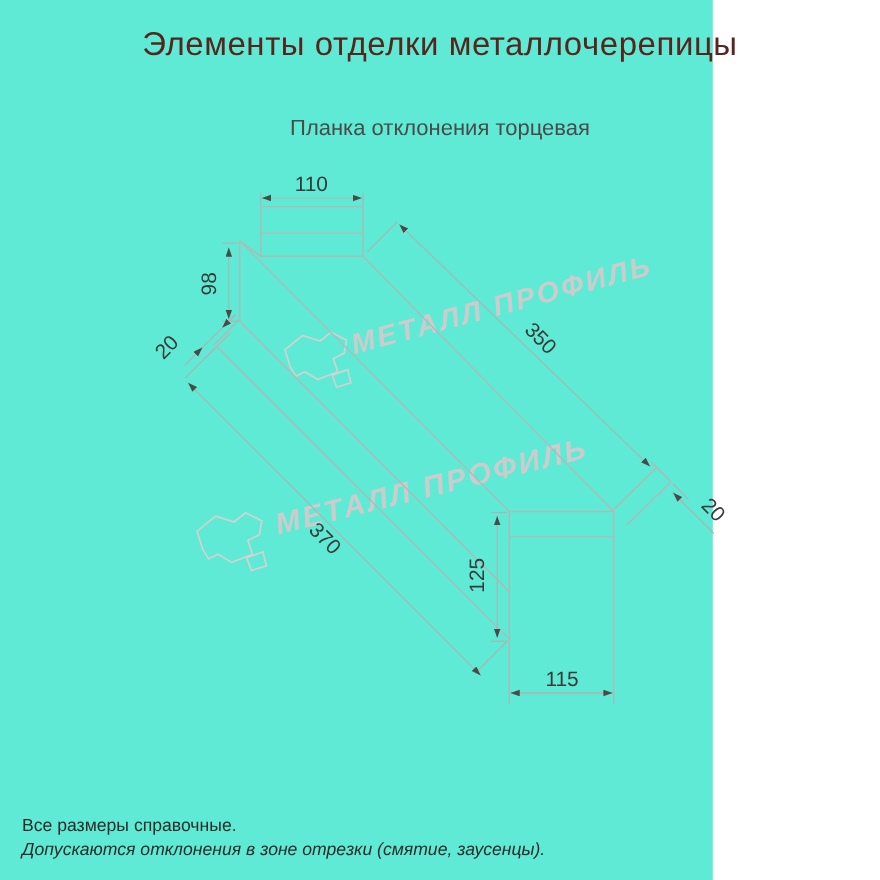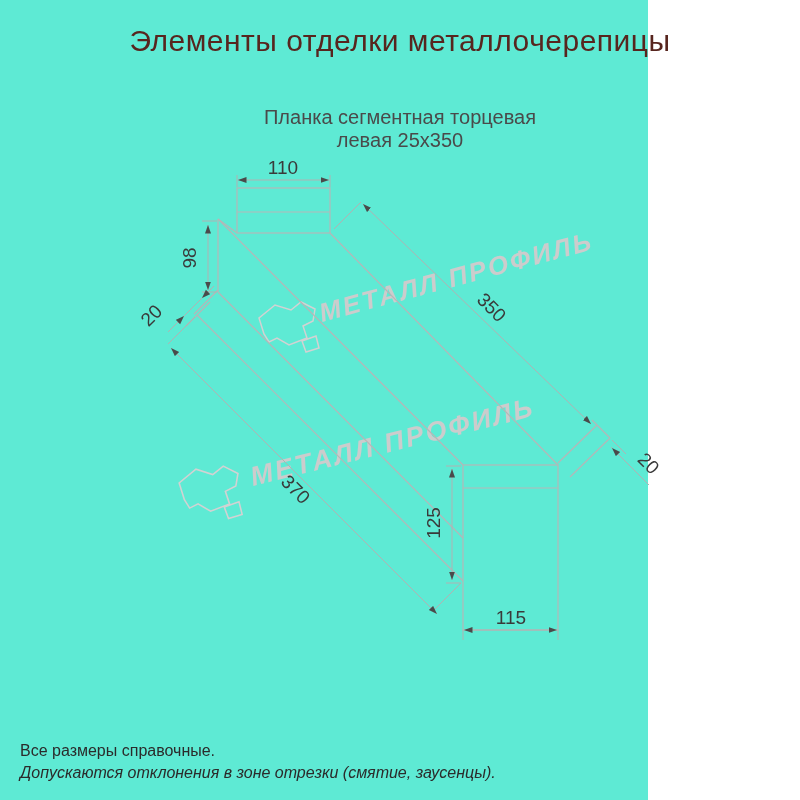--- a/index.html
+++ b/index.html
@@ -19,22 +19,21 @@
   .wm{fill:#cccccc;font-weight:bold;font-style:italic;letter-spacing:2.5px;}
   .logo{stroke:#d2d2d2;stroke-width:1.5;fill:none;}
 </style>
 </head>
 <body>
 
 <div class="stage">
 
   <div class="page-title">Элементы отделки металлочерепицы</div>
   <div class="subtitle">
-    <div>Планка сегментная торцевая</div>
-    <div>левая 25х350</div>
+    <div>Планка отклонения торцевая</div>
   </div>
 
   <svg width="800" height="800" viewBox="0 0 800 800">
     <defs>
       <marker id="arr" markerUnits="userSpaceOnUse" markerWidth="9" markerHeight="7" refX="8.5" refY="3" orient="auto">
         <path d="M0,0 L8.5,3 L0,6 Z" fill="#4a4a4a"></path>
       </marker>
       <marker id="arrS" markerUnits="userSpaceOnUse" markerWidth="9" markerHeight="7" refX="8.5" refY="3" orient="auto-start-reverse">
         <path d="M0,0 L8.5,3 L0,6 Z" fill="#4a4a4a"></path>
       </marker>

